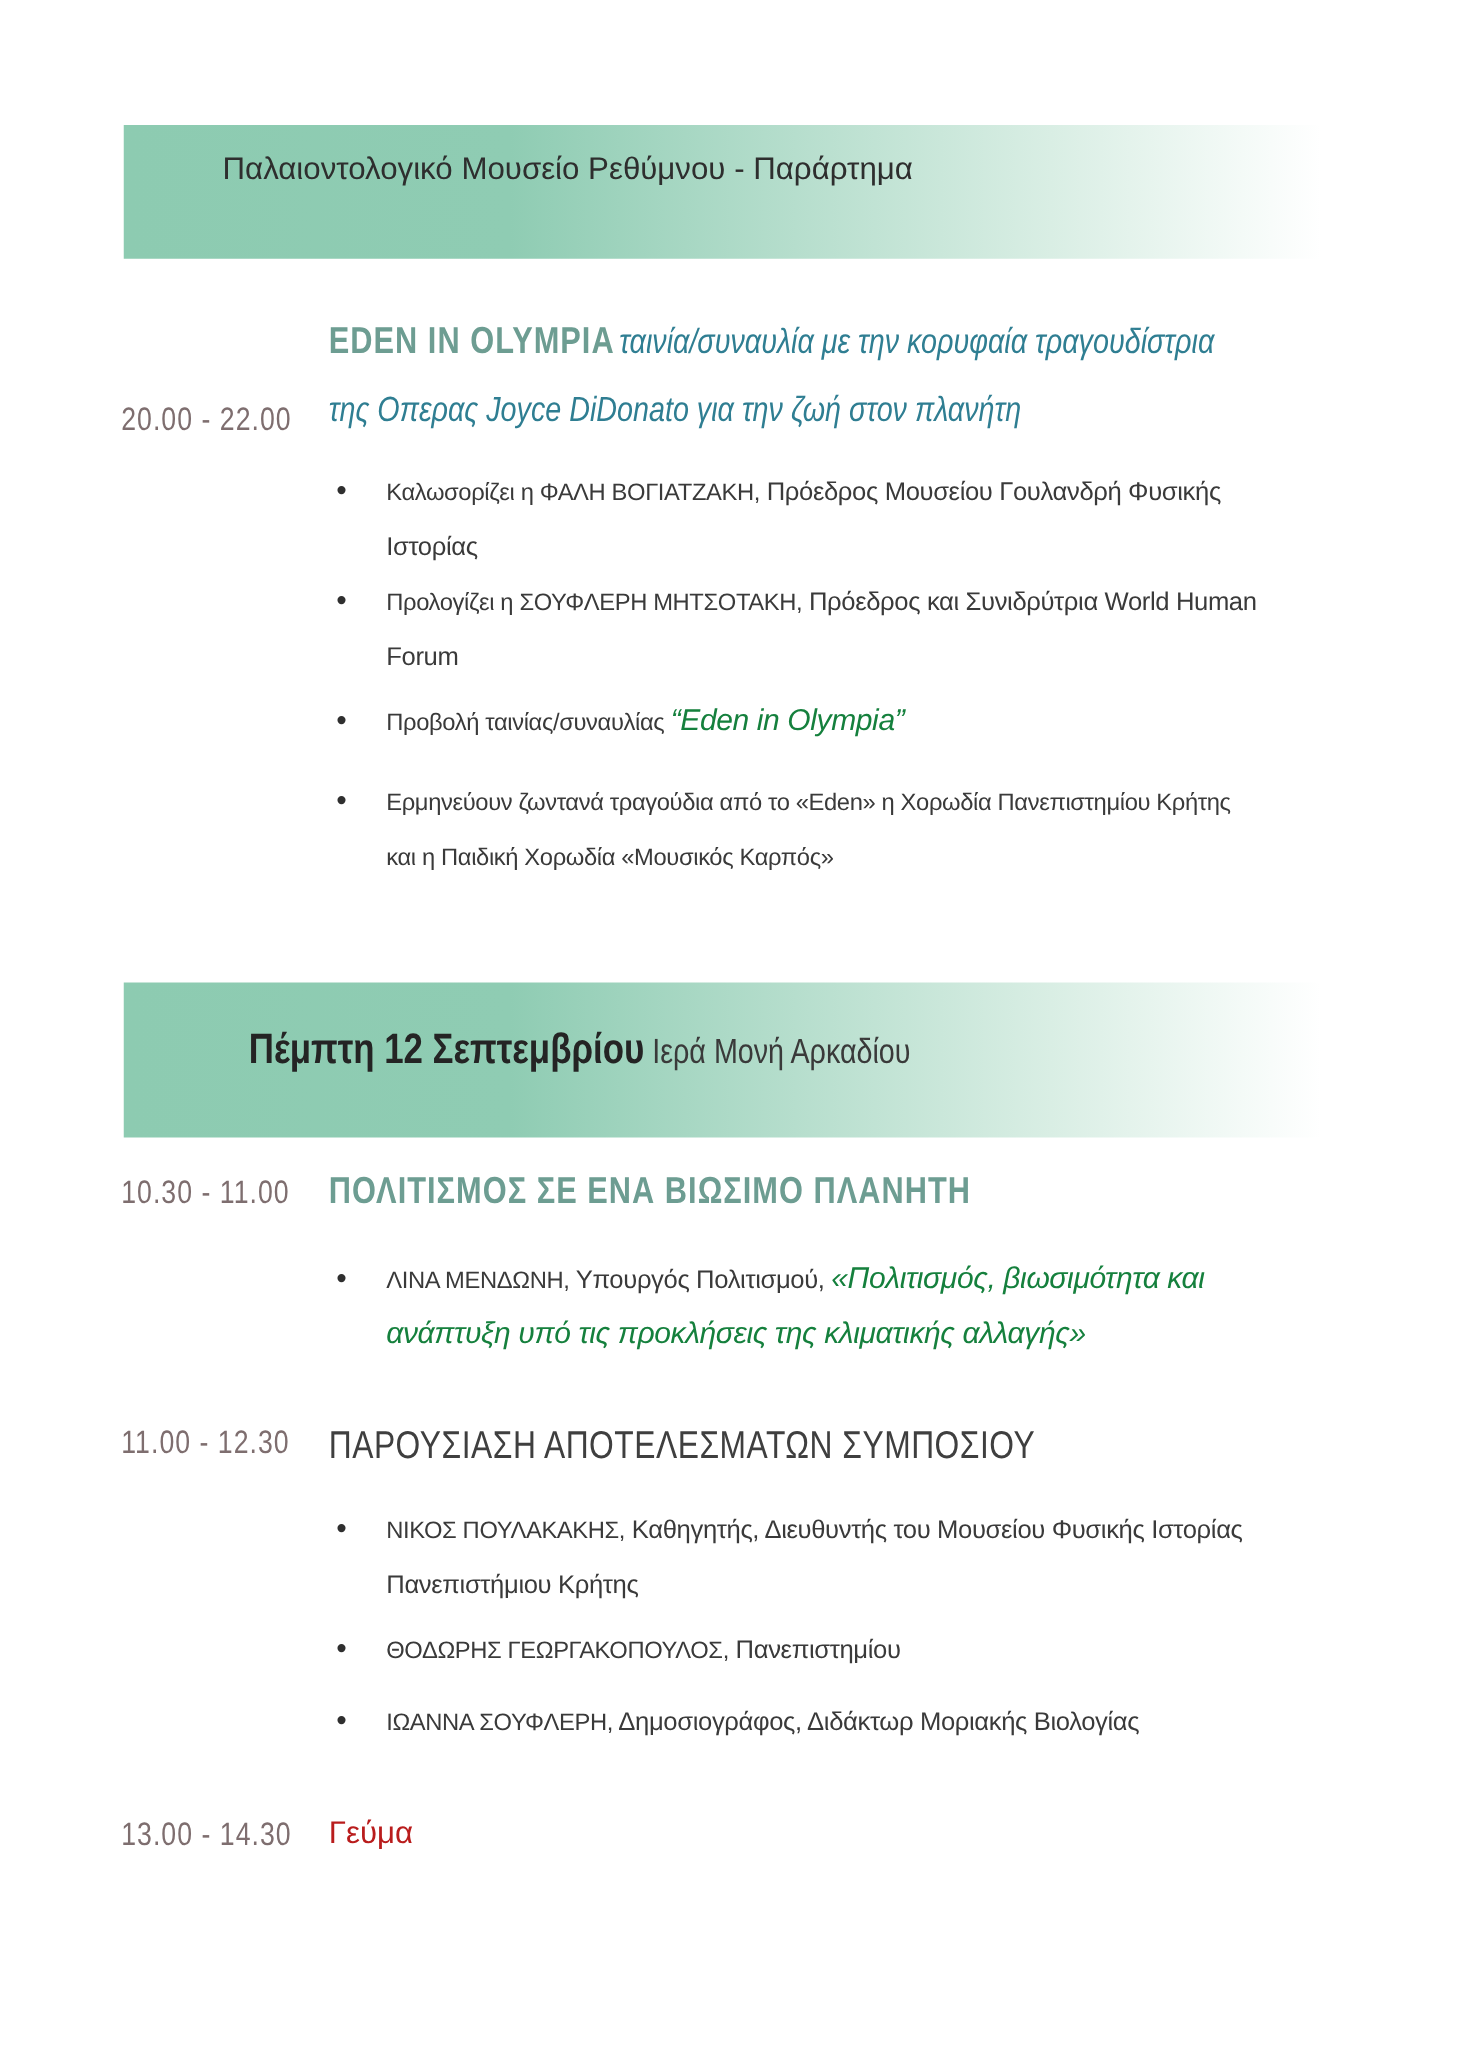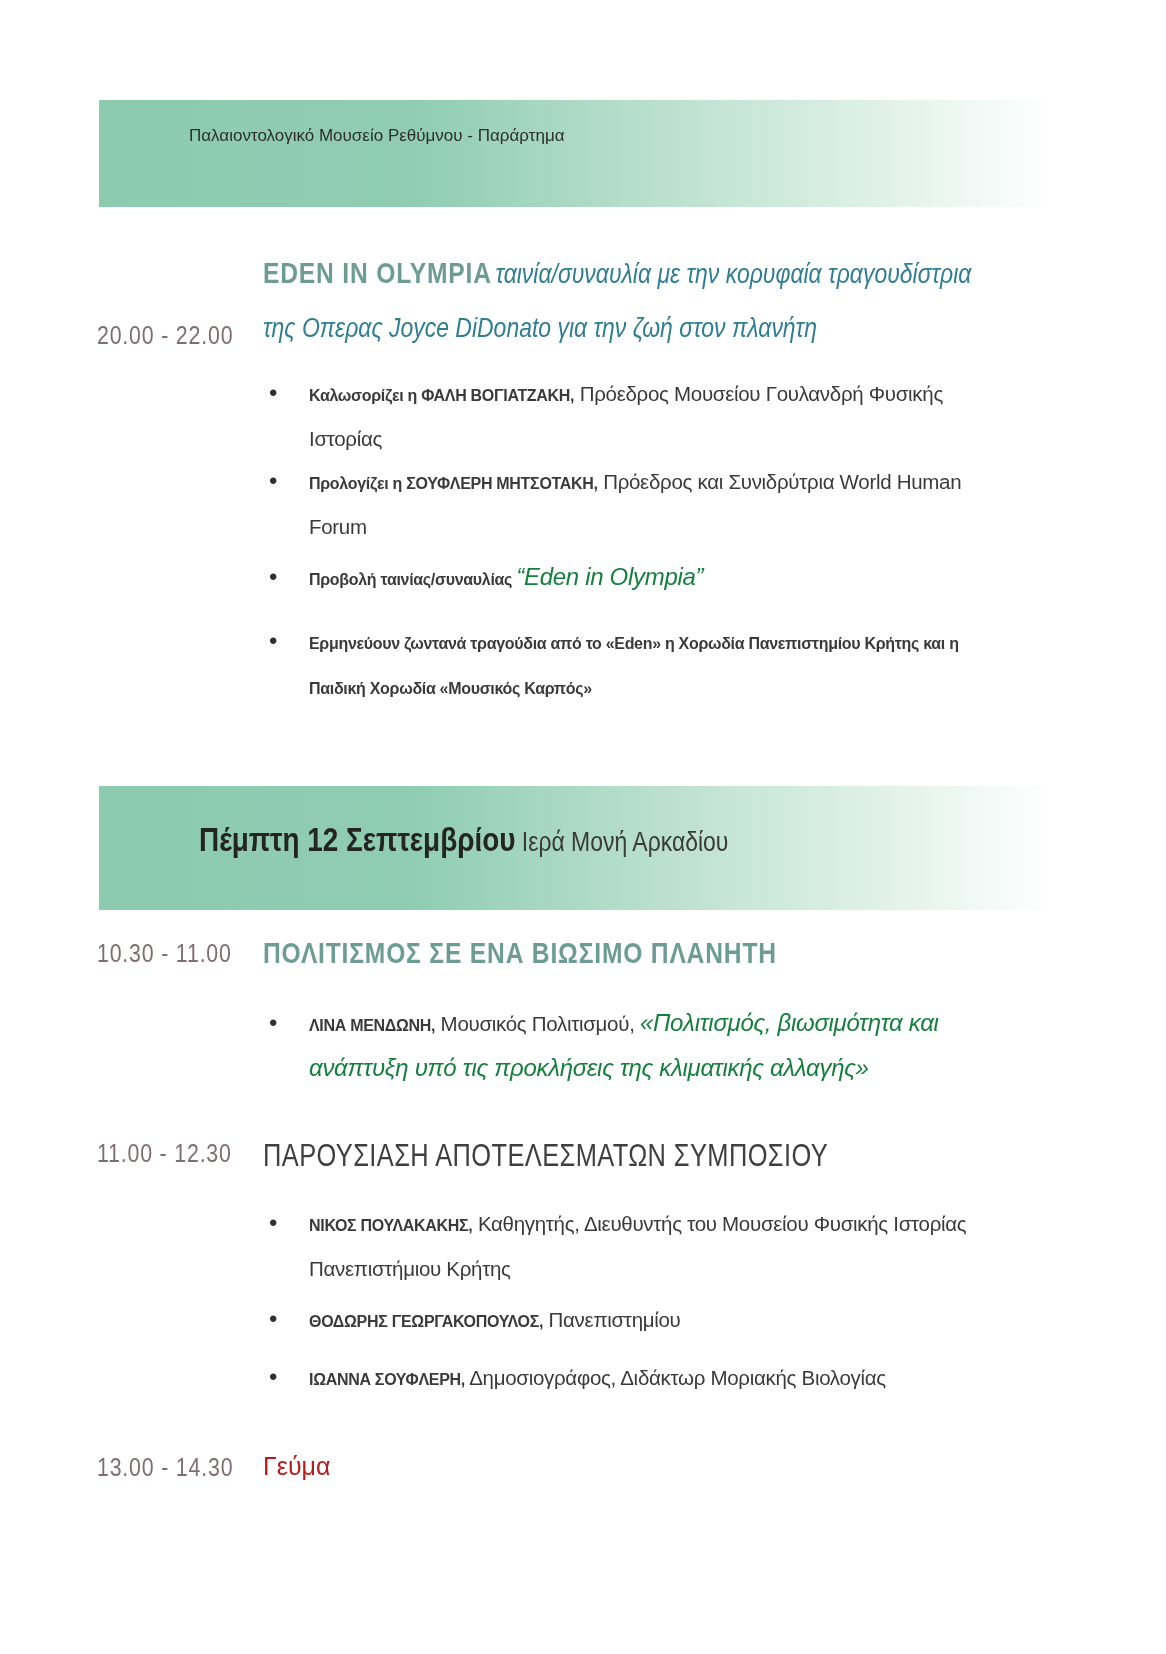--- a/index.html
+++ b/index.html
@@ -71,27 +71,27 @@
     letter-spacing: -0.3px;
     color: #3a3a3a;
   }
   .bullet-dot {
     position: absolute;
     left: 6px;
     top: 0;
     font-size: 24px;
     color: #2f2f2f;
   }
-  .seg-lead { font-size: 16px; font-weight: bold; }
+  .seg-lead { font-size: 19px; }
   .seg-detail { font-size: 20.5px; }
   .seg-quote { font-size: 24px; font-style: italic; color: #15803d; }
 
   .lunch-label { font-size: 25px; color: #b91c1c; }
 
-  .banner-text-line { font-size: 17px; line-height: 33px; margin-left: 11px; }
+  .banner-text-line { font-size: 25px; line-height: 33px; }
 </style>
 </head>
 <body>
 
 <div id="page">
 
   <div class="abs banner" style="top:100px;">
     <div class="banner-inner" style="left:79px; top:19px;">
       <div class="banner-text-line">Παλαιοντολογικό Μουσείο Ρεθύμνου - Παράρτημα</div>
     </div>
@@ -133,21 +133,21 @@
     <div class="banner-inner cond" style="left:100px; top:34px;">
       <span class="banner2-date">Πέμπτη 12 Σεπτεμβρίου</span><span class="banner2-venue"> Ιερά Μονή Αρκαδίου</span>
     </div>
   </div>
 
   <div class="abs time cond" style="left:97px; top:938px;">10.30 - 11.00</div>
   <div class="abs sec-heading-teal cond" style="left:263px; top:936px;">ΠΟΛΙΤΙΣΜΟΣ ΣΕ ΕΝΑ ΒΙΩΣΙΜΟ ΠΛΑΝΗΤΗ</div>
 
   <div class="bullet-item" style="left:263px; top:1002px;">
     <span class="bullet-dot">•</span>
-    <span class="seg-lead">ΛΙΝΑ ΜΕΝΔΩΝΗ,</span><span class="seg-detail"> Μουσικός Πολιτισμού, </span><span class="seg-quote">«Πολιτισμός, βιωσιμότητα και ανάπτυξη υπό τις προκλήσεις της κλιματικής αλλαγής»</span>
+    <span class="seg-lead">ΛΙΝΑ ΜΕΝΔΩΝΗ,</span><span class="seg-detail"> Υπουργός Πολιτισμού, </span><span class="seg-quote">«Πολιτισμός, βιωσιμότητα και ανάπτυξη υπό τις προκλήσεις της κλιματικής αλλαγής»</span>
   </div>
 
   <div class="abs time cond" style="left:97px; top:1138px;">11.00 - 12.30</div>
   <div class="abs sec-heading-dark cond" style="left:263px; top:1138px;">ΠΑΡΟΥΣΙΑΣΗ ΑΠΟΤΕΛΕΣΜΑΤΩΝ ΣΥΜΠΟΣΙΟΥ</div>
 
   <div class="bullet-item" style="left:263px; top:1202px;">
     <span class="bullet-dot">•</span>
     <span class="seg-lead">ΝΙΚΟΣ ΠΟΥΛΑΚΑΚΗΣ,</span><span class="seg-detail"> Καθηγητής, Διευθυντής του Μουσείου Φυσικής Ιστορίας Πανεπιστήμιου Κρήτης</span>
   </div>
 

